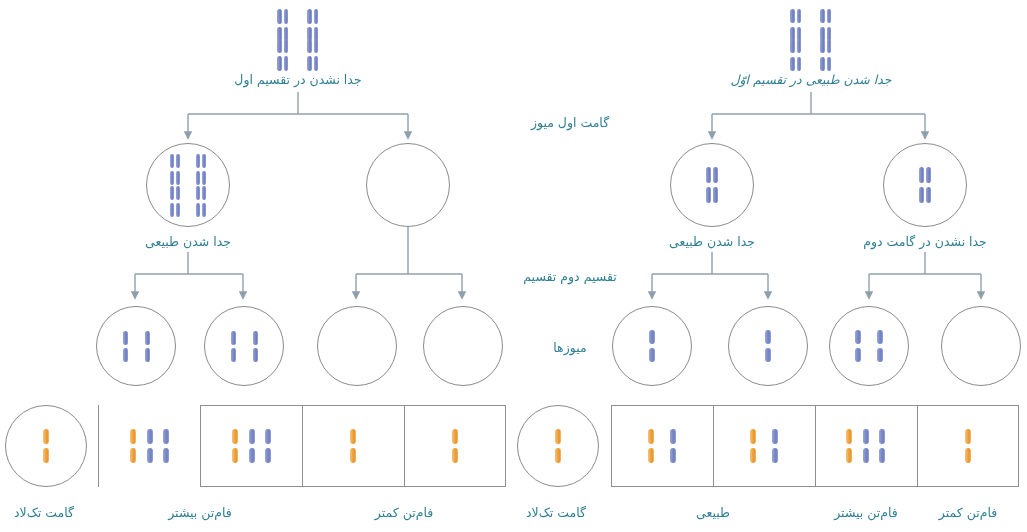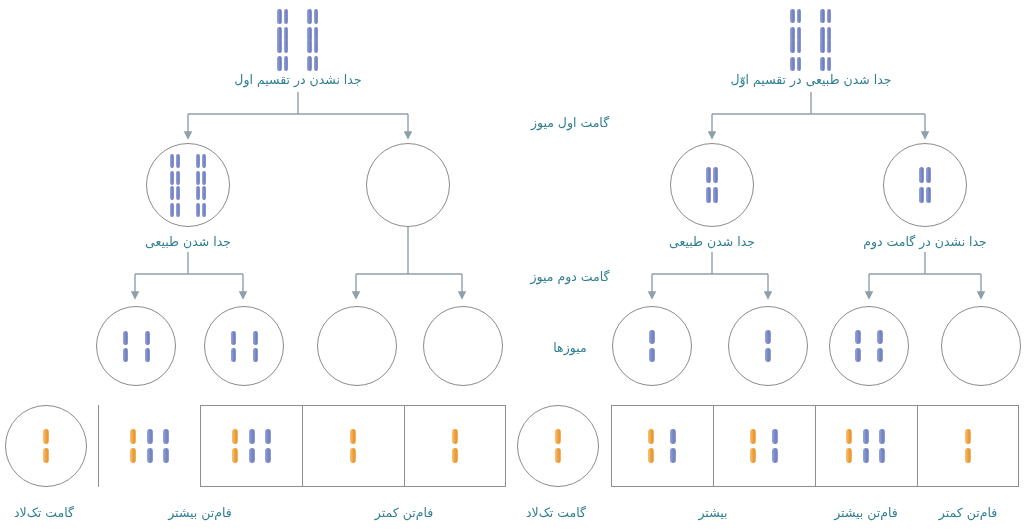--- a/index.html
+++ b/index.html
@@ -107,45 +107,45 @@
   <div class="box" style="left:98px;top:405px;width:102px;height:82px;border-right:none;border-top:none;border-bottom:none;"></div>
   <div style="position:absolute;left:200px;top:405px;width:0;height:82px;border-left:1.4px solid #8e8e8e;"></div>
   <div style="position:absolute;left:302px;top:405px;width:0;height:82px;border-left:1.4px solid #8e8e8e;"></div>
   <div style="position:absolute;left:404px;top:405px;width:0;height:82px;border-left:1.4px solid #8e8e8e;"></div>
 
   <div class="lbl c" style="left:44px;top:505px;">گامت تک‌لاد</div>
   <div class="lbl c" style="left:200px;top:505px;">فام‌تن بیشتر</div>
   <div class="lbl c" style="left:404px;top:505px;">فام‌تن کمتر</div>
 
   <div class="lbl c" style="left:570px;top:115px;">گامت اول میوز</div>
-  <div class="lbl c" style="left:570px;top:269px;">گامت دوم میوز</div>
+  <div class="lbl c" style="left:570px;top:269px;">تقسیم دوم تقسیم</div>
   <div class="lbl c" style="left:570px;top:340px;">میوز‌ها</div>
 
   <div class="chr-group" id="R-parent"></div>
-  <div class="lbl c" style="left:811px;top:72px;">جدا شدن طبیعی در تقسیم اوّل</div>
+  <div class="lbl c" style="left:811px;top:72px;font-style:italic;">جدا شدن طبیعی در تقسیم اوّل</div>
 
   <div class="cell" id="R-cellA" style="left:670px;top:143px;width:84px;height:84px;"></div>
   <div class="cell" id="R-cellB" style="left:883px;top:143px;width:84px;height:84px;"></div>
   <div class="lbl c" style="left:712px;top:234px;">جدا شدن طبیعی</div>
   <div class="lbl c" style="left:925px;top:234px;">جدا نشدن در گامت دوم</div>
 
   <div class="cell" id="R-g1" style="left:612px;top:306px;width:80px;height:80px;"></div>
   <div class="cell" id="R-g2" style="left:728px;top:306px;width:80px;height:80px;"></div>
   <div class="cell" id="R-g3" style="left:829px;top:306px;width:80px;height:80px;"></div>
   <div class="cell" id="R-g4" style="left:941px;top:306px;width:80px;height:80px;"></div>
 
   <div class="cell" id="R-sperm" style="left:517px;top:405px;width:82px;height:82px;"></div>
 
   <div class="box" id="R-box" style="left:611px;top:405px;width:408px;height:82px;"></div>
   <div style="position:absolute;left:713px;top:405px;width:0;height:82px;border-left:1.4px solid #8e8e8e;"></div>
   <div style="position:absolute;left:815px;top:405px;width:0;height:82px;border-left:1.4px solid #8e8e8e;"></div>
   <div style="position:absolute;left:917px;top:405px;width:0;height:82px;border-left:1.4px solid #8e8e8e;"></div>
 
   <div class="lbl c" style="left:556px;top:505px;">گامت تک‌لاد</div>
-  <div class="lbl c" style="left:713px;top:505px;">بیشتر</div>
+  <div class="lbl c" style="left:713px;top:505px;">طبیعی</div>
   <div class="lbl c" style="left:866px;top:505px;">فام‌تن بیشتر</div>
   <div class="lbl c" style="left:968px;top:505px;">فام‌تن کمتر</div>
 
 <div style="position: absolute; left: 277.488px; top: 8.88629px; width: 11.025px; height: 32.55px;">
       <div class="rod blue" style="left: 0px; top: 0px; width: 4.2px; height: 14.7px;"></div>
       <div class="rod blue" style="left: 0px; top: 17.85px; width: 4.2px; height: 14.7px;"></div>
       <div class="rod blue" style="left: 6.825px; top: 0px; width: 4.2px; height: 14.7px;"></div>
       <div class="rod blue" style="left: 6.825px; top: 17.85px; width: 4.2px; height: 14.7px;"></div>
     </div>
     <div style="position: absolute; left: 307.488px; top: 8.88629px; width: 11.025px; height: 32.55px;">

